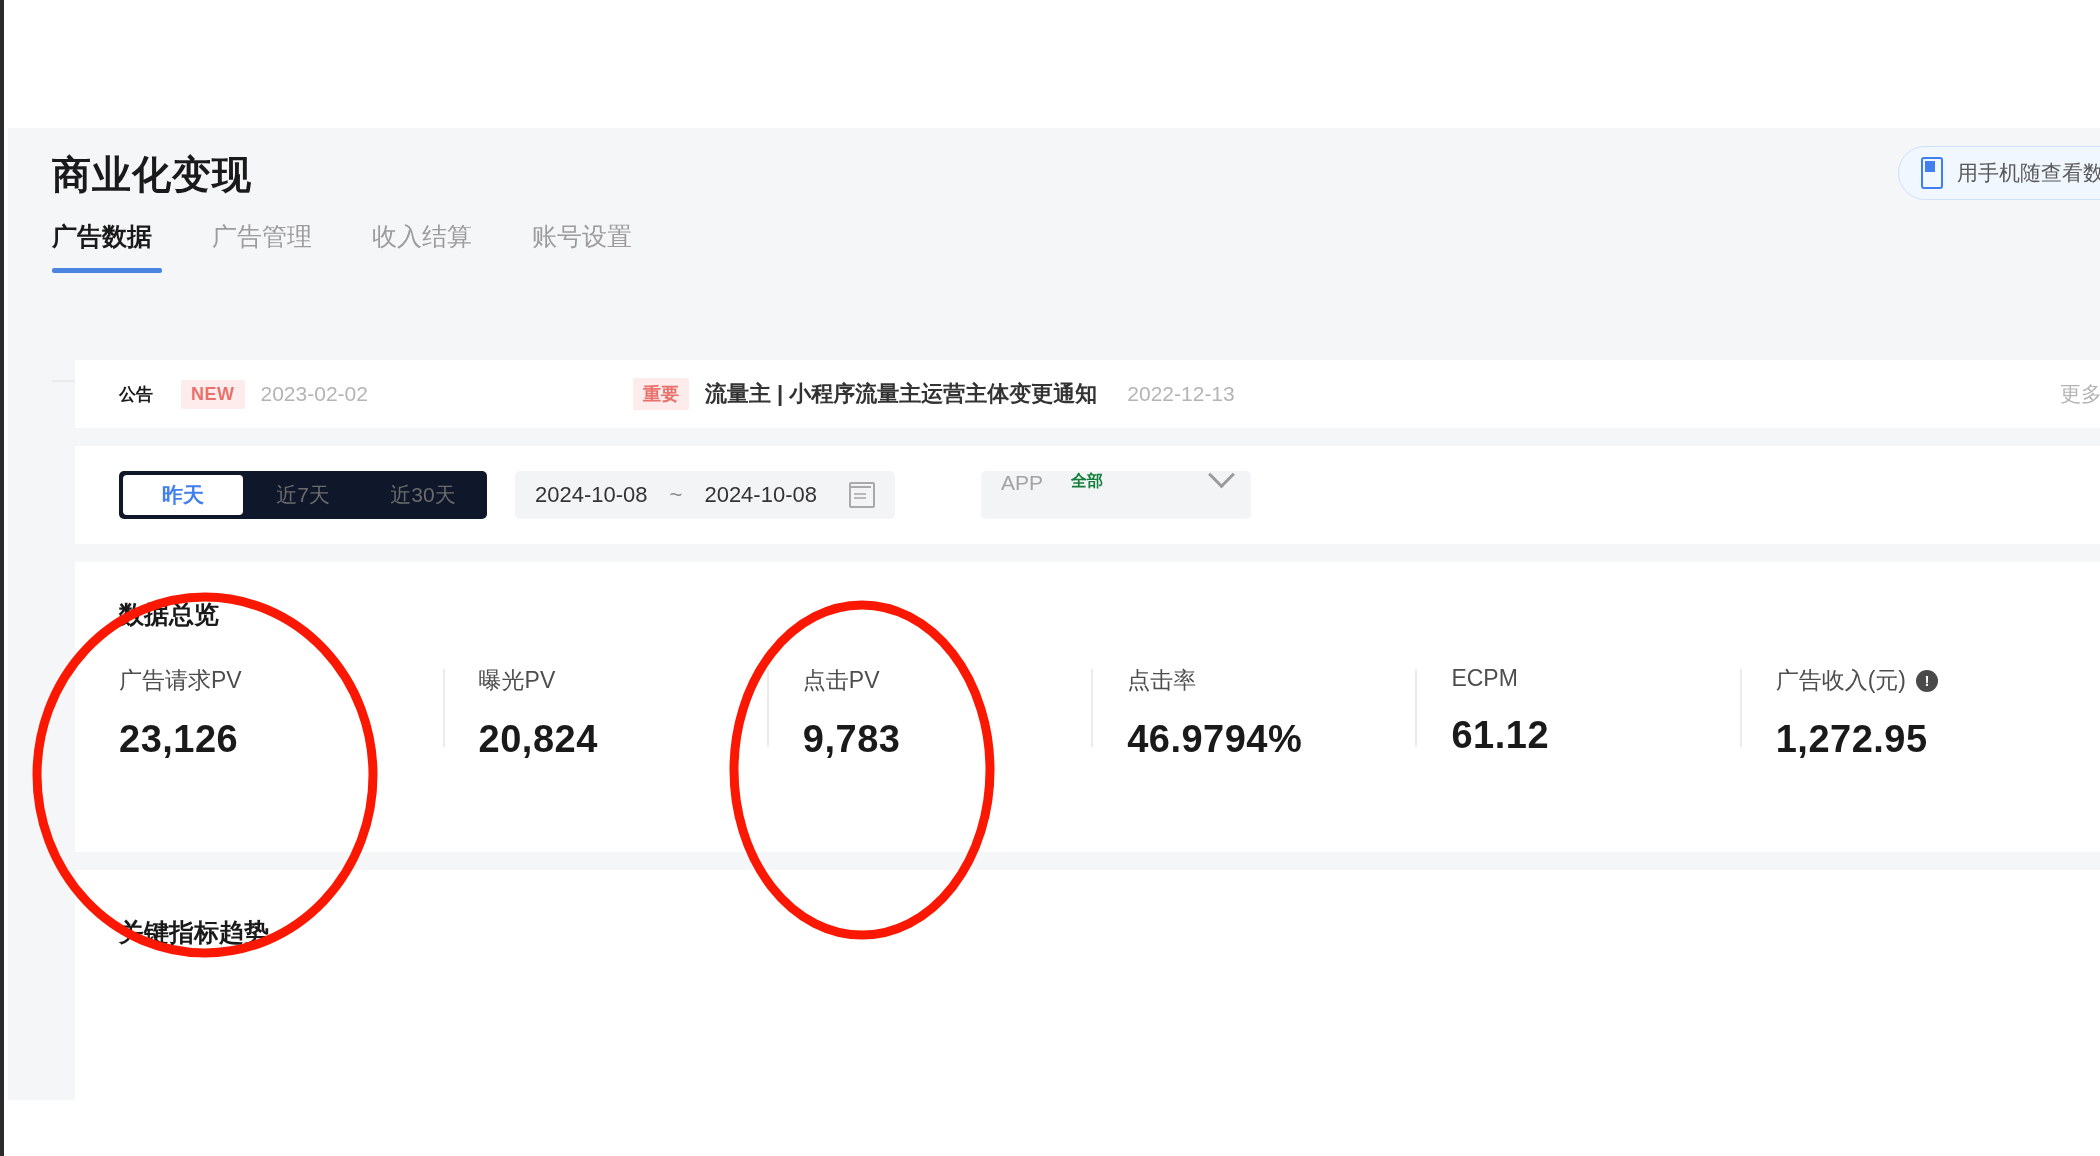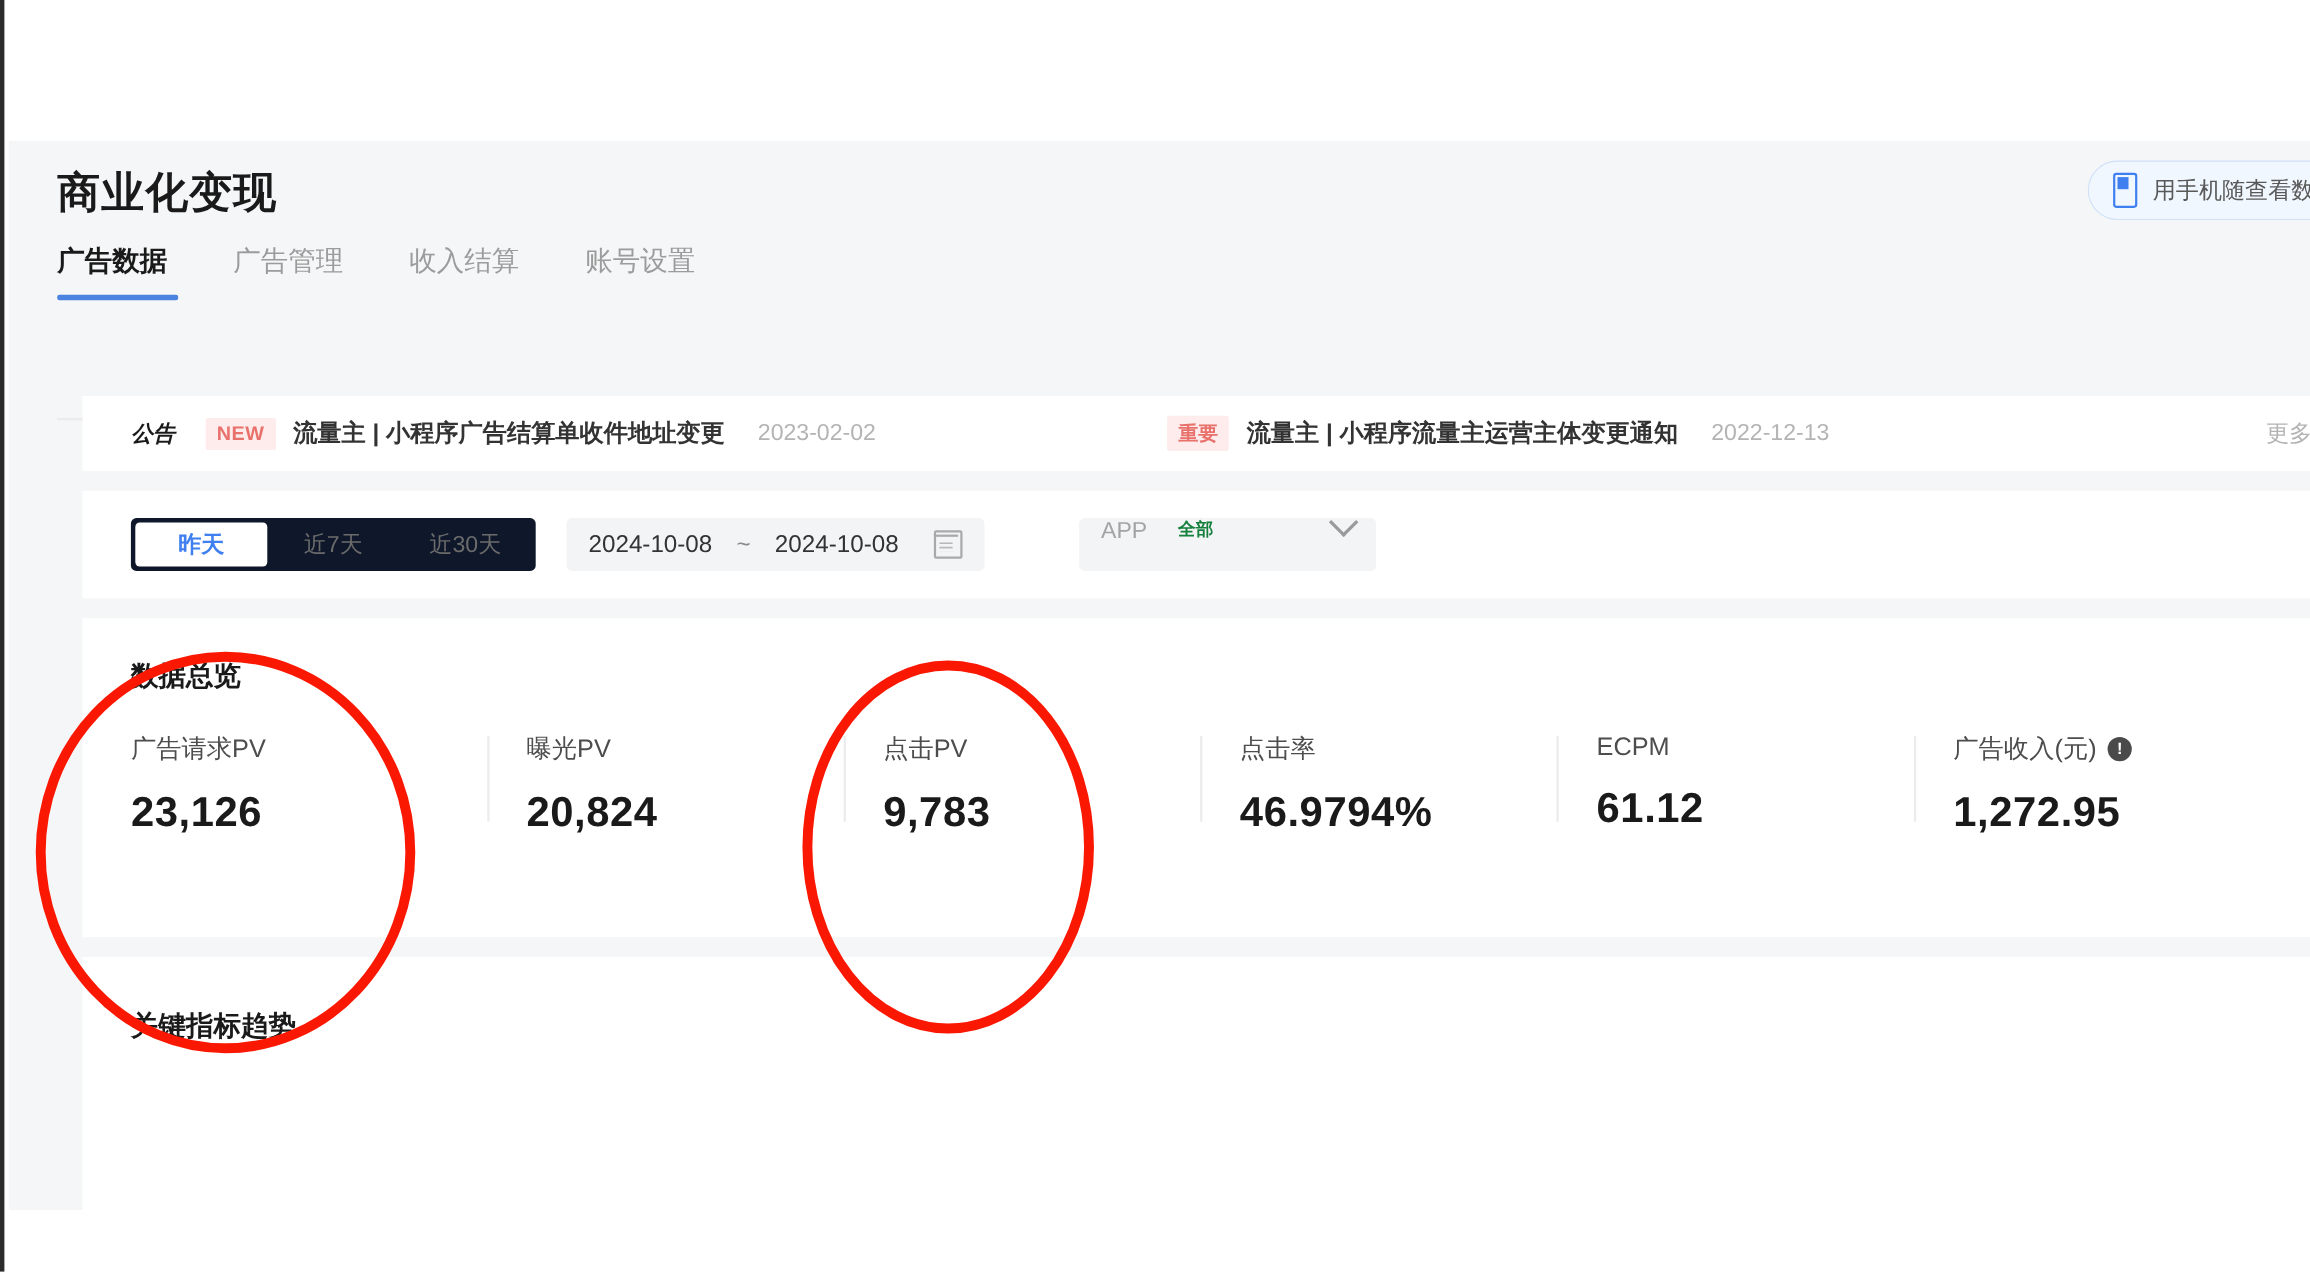--- a/index.html
+++ b/index.html
@@ -134,26 +134,25 @@
   }
   
   #announcement-card {
     top: 232px;
     height: 68px;
     display: flex;
     align-items: center;
     padding-left: 44px;
   }
   #announcement-label {
-    font-size: 20px;
+    font-size: 17px;
     font-weight: bold;
     color: #1a1a1a;
     margin-right: 28px;
     white-space: nowrap;
-    font-style: italic;
   }
   .badge {
     font-size: 18px;
     font-weight: bold;
     padding: 4px 10px;
     margin-right: 16px;
     white-space: nowrap;
     border-radius: 2px;
   }
   .badge.new { color: #e8716c; background: #fdeceb; letter-spacing: 0.5px; }
@@ -380,21 +379,20 @@
       <span class="phone-icon"></span>
       <span class="label">用手机随查看数</span>
     </div>
   </div>
   <div id="tabs-underline"></div>
 
   <div class="card" id="announcement-card">
     <span id="announcement-label">公告</span>
 
     <span class="badge new">NEW</span>
-    <span class="ann-text">流量主 | 小程序广告结算单收件地址变更</span>
     <span class="ann-date">2023-02-02</span>
 
     <span id="announcement-item-2">
       <span class="badge important">重要</span>
       <span class="ann-text">流量主 | 小程序流量主运营主体变更通知</span>
       <span class="ann-date">2022-12-13</span>
     </span>
 
     <span id="announcement-more">更多</span>
   </div>

